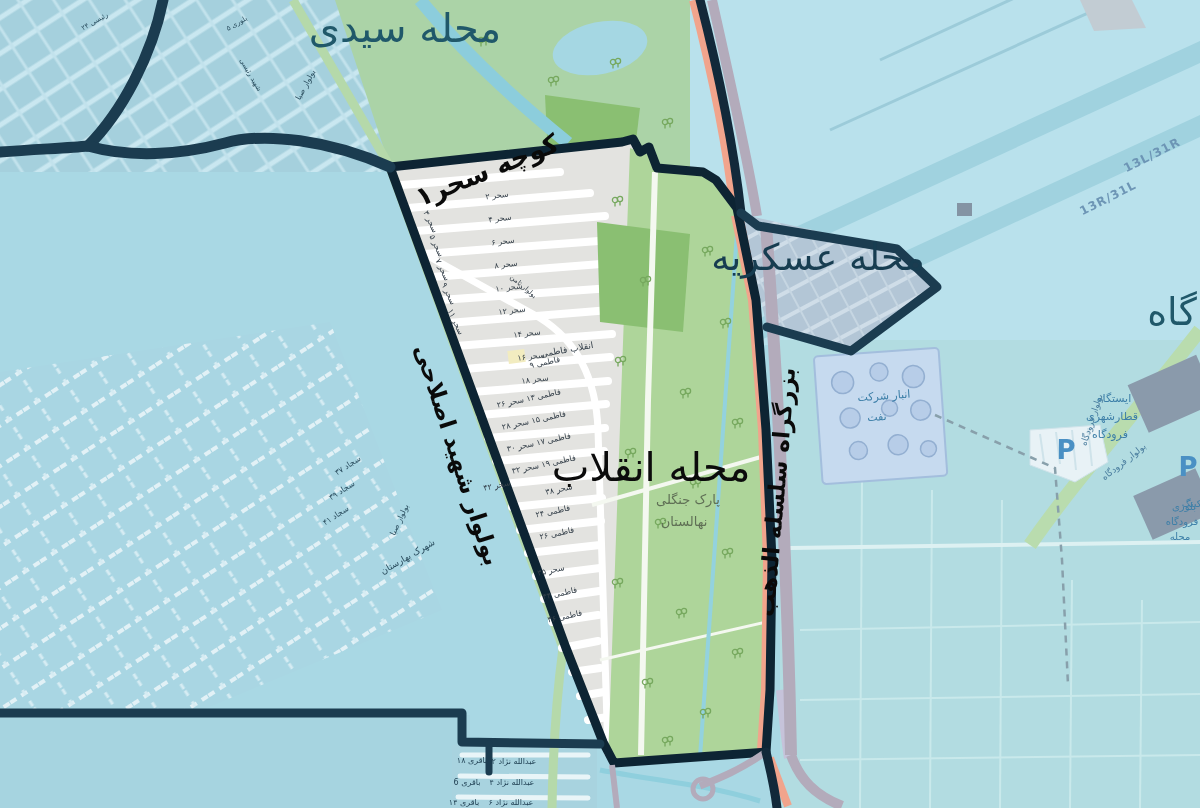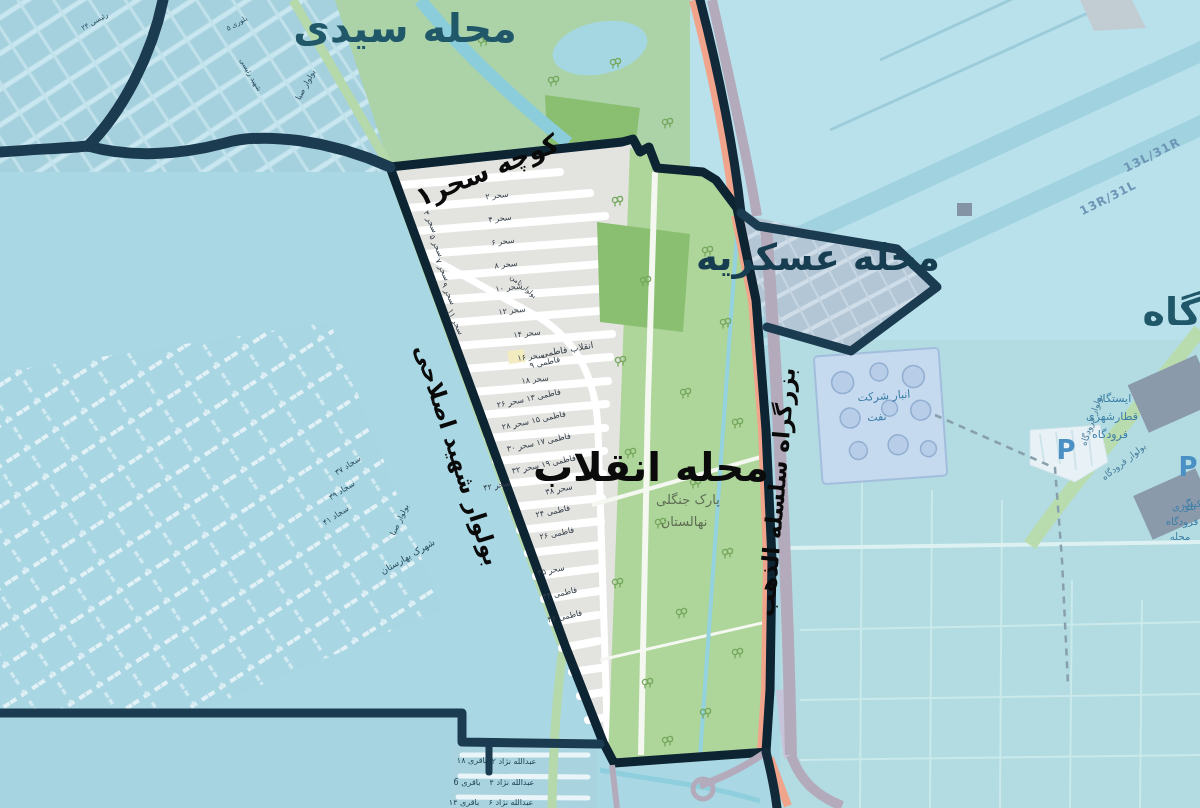--- a/index.html
+++ b/index.html
@@ -1,21 +1,21 @@
 <!DOCTYPE html>
 <html lang="fa"><head>
 <meta charset="utf-8">
 <style>
   html,body{margin:0;padding:0;background:#7fb3c4;}
   .stage{position:relative;width:1200px;height:808px;overflow:hidden;
          font-family:"DejaVu Sans",sans-serif;background:#a9d8e4;}
   .map-svg{position:absolute;left:0;top:0;}
   .lbl{position:absolute;white-space:nowrap;direction:rtl;line-height:1;
        transform-origin:center;font-family:"DejaVu Sans",sans-serif;}
-  .nb{font-weight:bold;color:#20586a;}
+  .nb{font-weight:normal;color:#20586a;}
   .road{font-weight:bold;color:#0a0a0a;}
   .street{color:#35404a;font-size:8px;}
   .bh{color:#2c4f60;font-size:8px;}
   .poi{color:#3d7fa8;font-size:11px;}
   .runway{color:#6d95b5;font-size:12px;font-weight:bold;letter-spacing:1px;}
   .parklbl{color:#5f6f55;font-size:13px;}
 </style>
 </head>
 <body>
 

